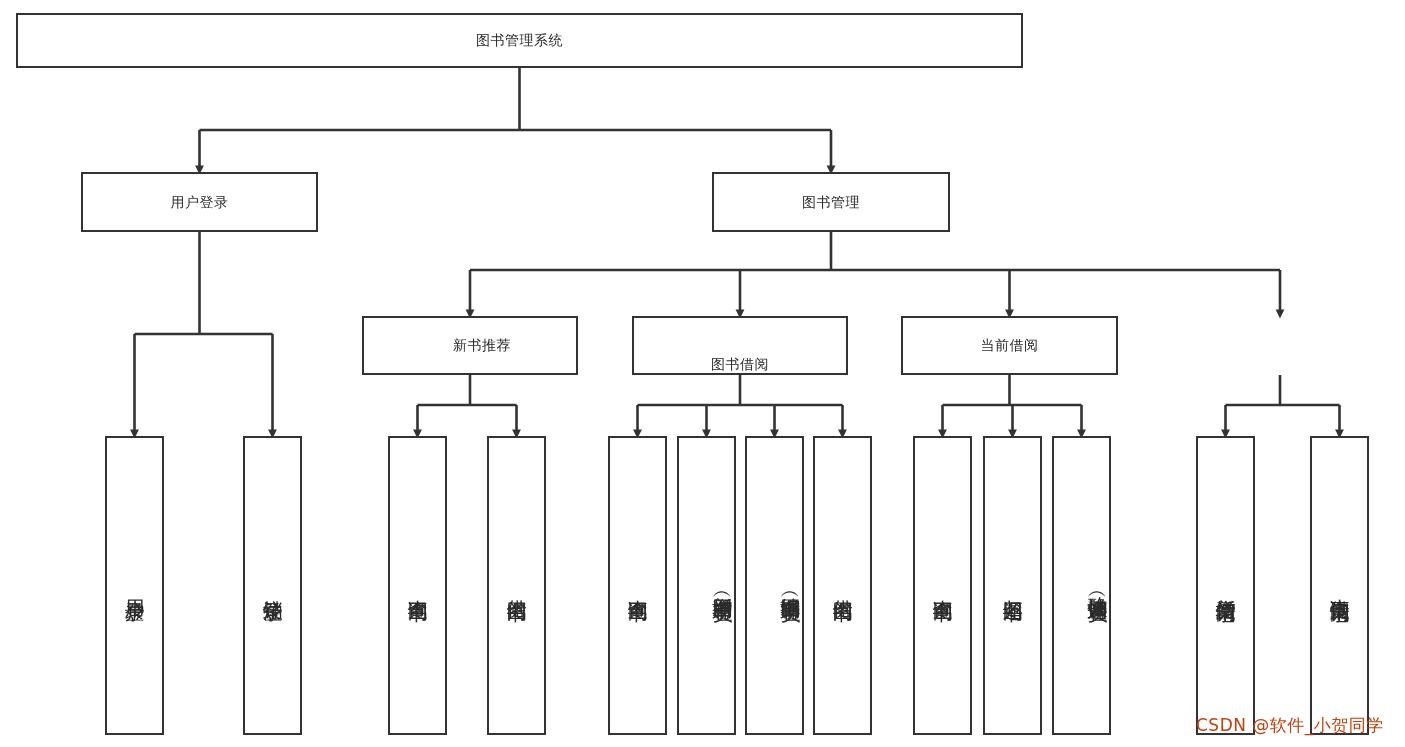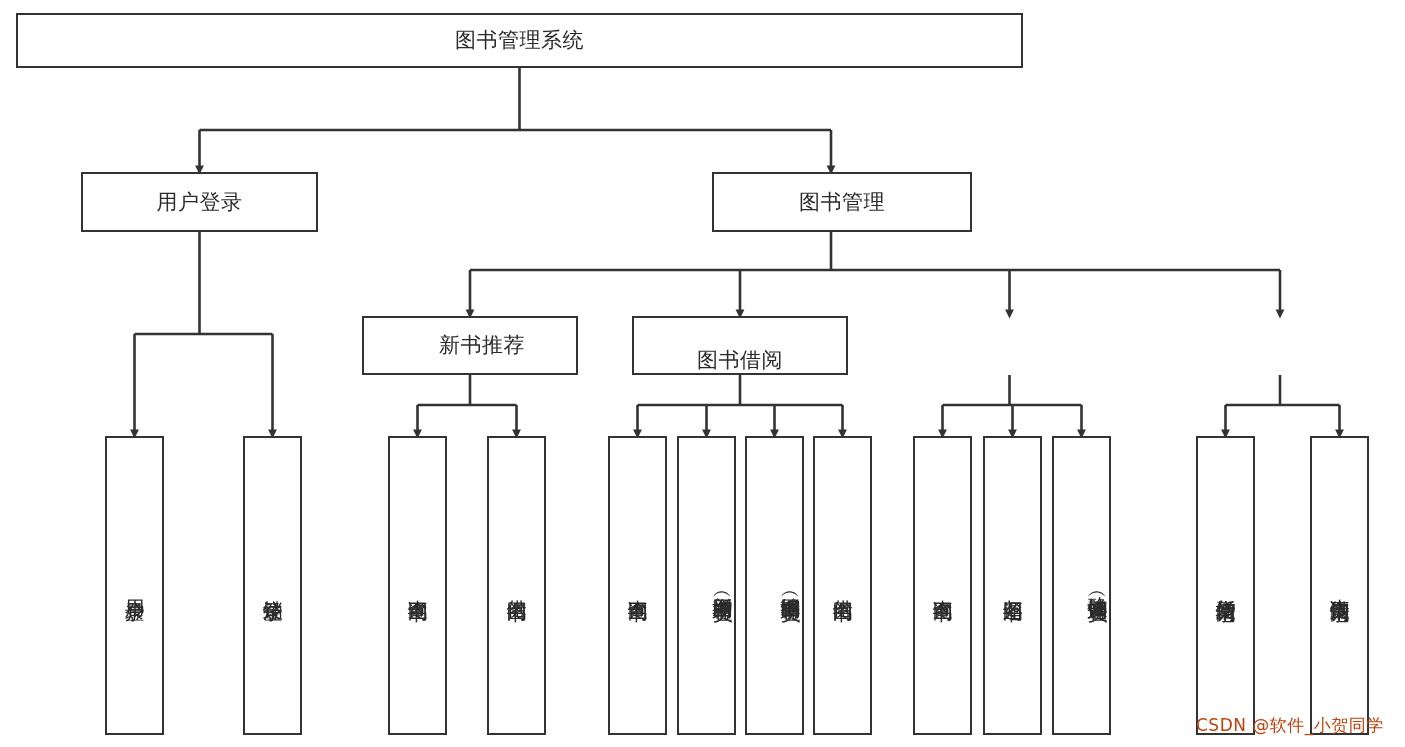--- a/index.html
+++ b/index.html
@@ -32,21 +32,21 @@
     box-sizing: border-box;
     border: 2.2px solid #333333;
     background: #ffffff;
     display: flex;
     align-items: center;
     justify-content: center;
     color: #2b2b2b;
     line-height: 1.18;
   }
   .node.horiz {
-    font-size: 21px;
+    font-size: 14px;
     letter-spacing: 0.5px;
   }
   .node.vert {
     writing-mode: vertical-rl;
     text-orientation: upright;
     font-size: 20px;
     letter-spacing: 1px;
     padding-top: 4px;
     padding-bottom: 4px;
   }
@@ -124,29 +124,32 @@
     </g>
   </svg>
 
   <div class="node horiz" style="left:16px; top:13px; width:1007px; height:55px;">
     <span class="node-label">图书管理系统</span>
   </div>
 
   <div class="node horiz" style="left:81px; top:172px; width:237px; height:60px;">
     <span class="node-label">用户登录</span>
   </div>
-  <div class="node horiz" style="left:712px; top:172px; width:260px; height:60px;">
+  <div class="node horiz" style="left:712px; top:172px; width:238px; height:60px;">
     <span class="node-label">图书管理</span>
   </div>
 
   <div class="node horiz" style="left:362px; top:316px; width:216px; height:59px;padding-left:24px;">
     <span class="node-label">新书推荐</span>
   </div>
   <div class="node horiz" style="left:632px; top:316px; width:216px; height:59px;align-items:flex-end;">
     <span class="node-label">图书借阅</span>
+  </div>
+  <div class="node horiz" style="left:901px; top:316px; width:217px; height:59px;">
+    <span class="node-label">当前借阅</span>
   </div>
 
   <div class="node vert" style="left:105px; top:436px; width:59px; height:299px;">
     <span class="node-label">用户登录</span>
   </div>
   <div class="node vert" style="left:243px; top:436px; width:59px; height:299px;">
     <span class="node-label">注销登录</span>
   </div>
   <div class="node vert" style="left:388px; top:436px; width:59px; height:299px;">
     <span class="node-label">查询图书</span>

